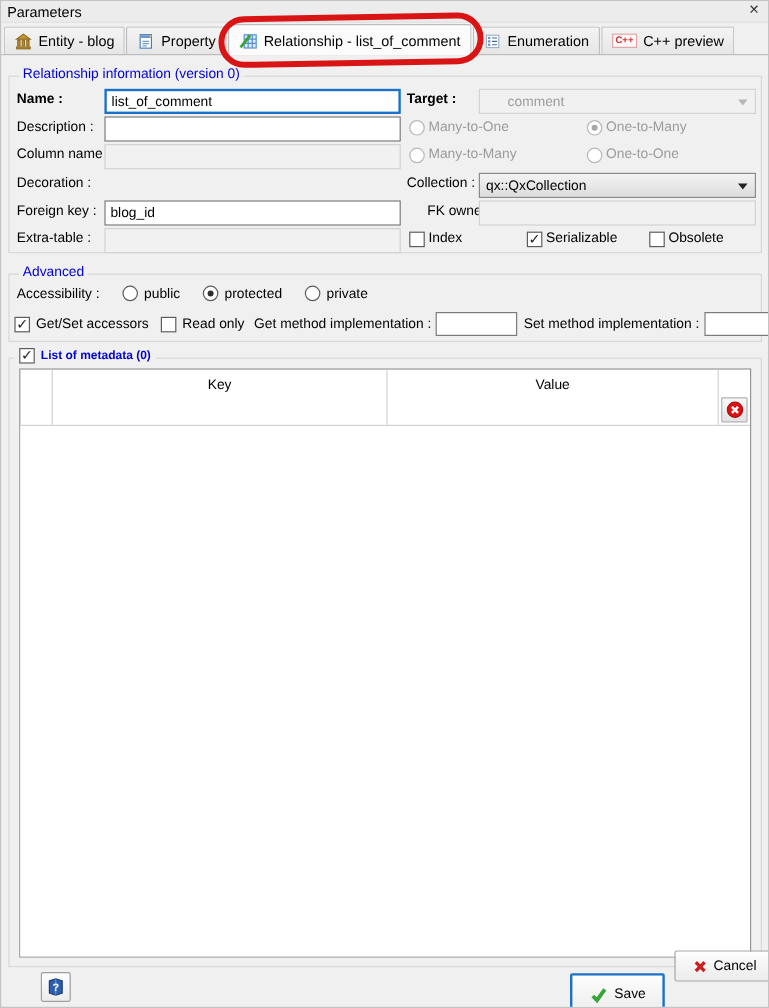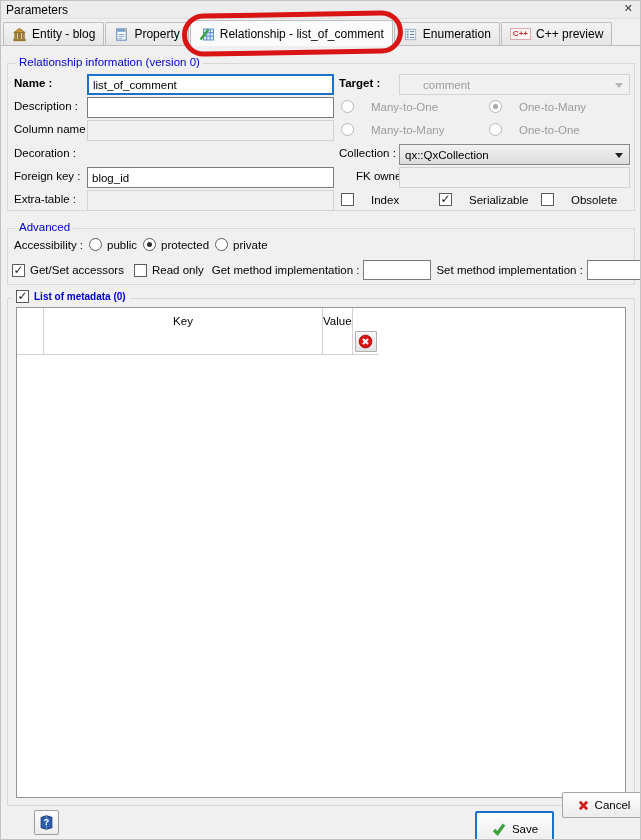--- a/index.html
+++ b/index.html
@@ -42,24 +42,24 @@
   .combo .arrow { position:absolute; right:6px; top:8px; width:0; height:0;
                   border-left:4px solid transparent; border-right:4px solid transparent; border-top:5px solid #222; }
   .combo.dis { background:#f1f1f1; border-color:#d4d4d4; color:#9c9c9c;padding-left:23px; }
   .combo.dis .arrow { border-top-color:#b6b6b6; }
   .radio { width:13px; height:13px; border-radius:50%; border:1px solid #5c5c5c; background:#fff; display:inline-block; position:relative; flex:none; }
   .radio.sel::after { content:""; position:absolute; inset:3px; background:#2e2e2e; border-radius:50%; }
   .radio.dis { border-color:#b7b7b7; }
   .radio.dis.sel::after { background:#a8a8a8; }
   .cb { width:13px; height:13px; border:1px solid #5c5c5c; background:#fff; display:inline-flex; align-items:center; justify-content:center; flex:none; }
   .cb.checked::after { content:"✓"; font-size:12px; font-weight:bold; color:#1c1c1c; line-height:1; margin-top:-1px; }
-  .opt { position:absolute; top:3px; display:flex; align-items:center; gap:17px; font-size:11.5px; white-space:nowrap; }
+  .opt { position:absolute; top:3px; display:flex; align-items:flex-start; gap:3px; font-size:11.5px; white-space:nowrap; }
   .flexrow { position:absolute; left:6px; right:6px; display:flex; align-items:center; font-size:11.5px; white-space:nowrap; }
   
-  .mtable { position:absolute; left:8px; right:8px; top:8px; bottom:7px; border:1px solid #949494; background:#fff; display:flex; flex-direction:row; }
+  .mtable { position:absolute; left:8px; right:8px; top:8px; bottom:7px; border:1px solid #949494; background:#fff; display:flex; flex-direction:column; }
   .thead { height:47px; border-bottom:1px solid #d2d2d2; display:flex; }
   .th-corner { width:27px; border-right:1px solid #d2d2d2; }
   .th { border-right:1px solid #d2d2d2; text-align:center; padding-top:7px; font-size:11.5px; }
   .th-key { width:279px; }
   .th-value { flex:1; }
   .th-action { width:26px; position:relative; border-right:none; }
   .del-btn { position:absolute; right:2px; bottom:2px; width:22px; height:21px; border:1px solid #b0b0b0;
              background:linear-gradient(#f9f9f9,#e2e2e2); display:flex; align-items:center; justify-content:center; border-radius:1px; cursor:default; }
   .tbody { flex:1; background:#fff; }
   
@@ -208,21 +208,21 @@
       <span class="opt" style="left:533px;">
         <span class="cb"></span>
         <span class="lbl" style="position:static;">Obsolete</span>
       </span>
     </div>
   </div>
 
   <div class="gb" style="top:227px; height:57px;">
     <span class="gb-title">Advanced</span>
 
-    <div class="flexrow" style="top:9px; gap:6px;">
+    <div class="flexrow" style="top:9px; gap:19px;">
       <span>Accessibility :</span>
       <span style="display:flex;align-items:center;gap:5px;">
         <span class="radio"></span>
         <span>public</span>
       </span>
       <span style="display:flex;align-items:center;gap:5px;">
         <span class="radio sel"></span>
         <span>protected</span>
       </span>
       <span style="display:flex;align-items:center;gap:5px;">

